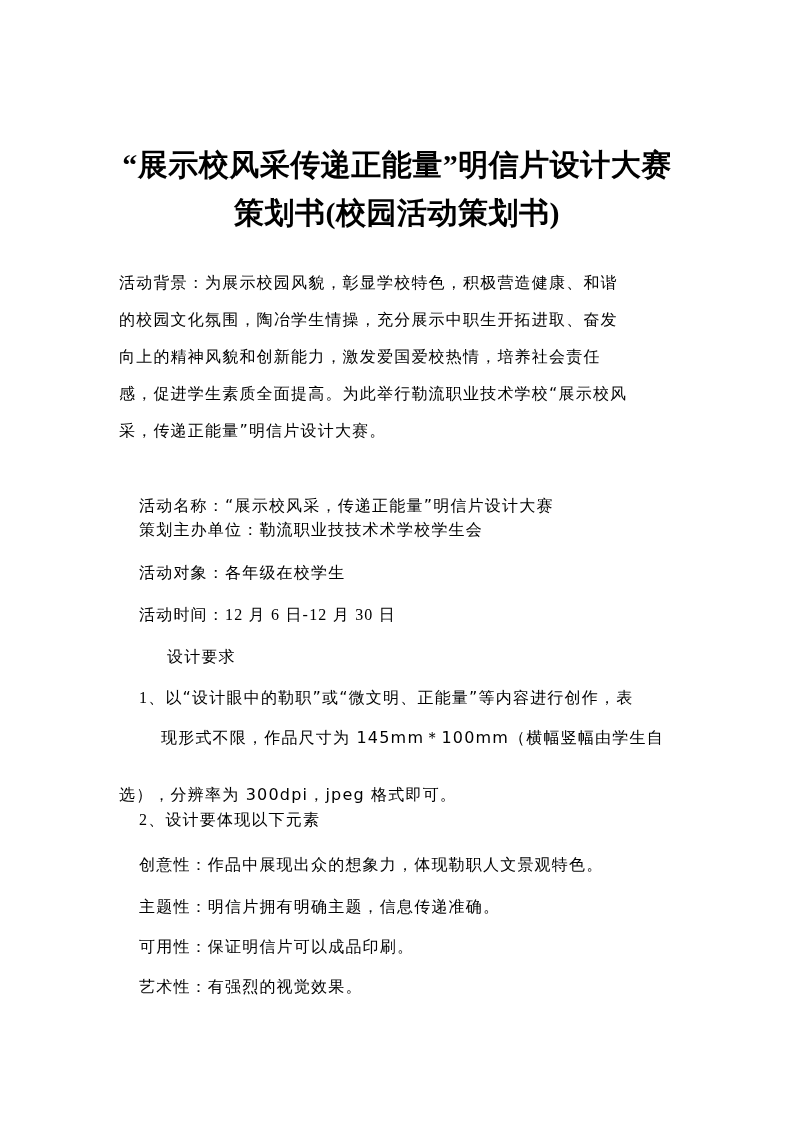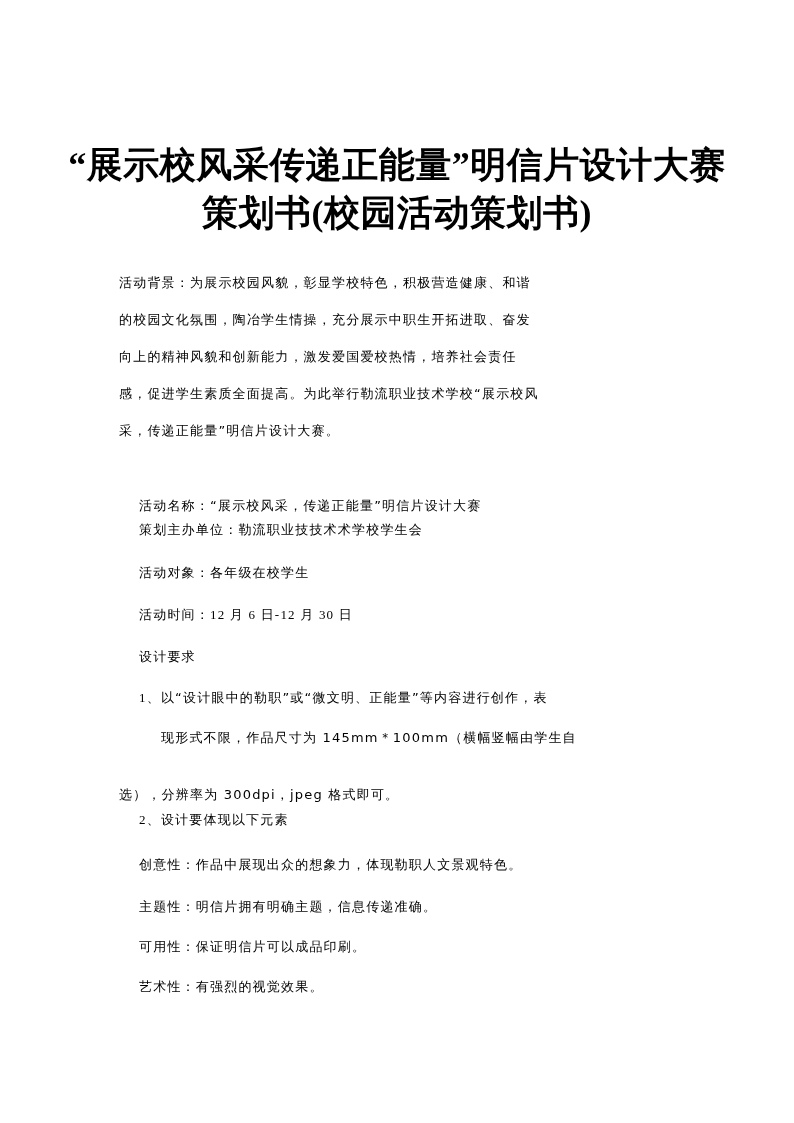--- a/index.html
+++ b/index.html
@@ -23,31 +23,31 @@
       height: 1123px;
       background: #ffffff;
     }
     .title {
       position: absolute;
       left: 0;
       width: 794px;
       text-align: center;
       font-family: "Liberation Serif", "DejaVu Serif", serif;
       font-weight: bold;
-      font-size: 36px;
+      font-size: 30px;
       line-height: 40px;
       letter-spacing: 0.5px;
     }
     .title-line1 { top: 145px; }
     .title-line2 { top: 193px; }
 
     .line {
       position: absolute;
       font-family: "DejaVu Sans", "Liberation Sans", sans-serif;
-      font-size: 13px;
+      font-size: 16px;
       line-height: 24px;
       white-space: nowrap;
       letter-spacing: 1.2px;
     }
     .l0 { left: 119px; }
     .l1 { left: 139px; }
     .num {
       font-family: "Liberation Serif", "DejaVu Serif", serif;
       font-weight: normal;
     }
@@ -69,21 +69,21 @@
   </div>
 
   <div class="line l1" style="top:478px;margin-top:16px;">活动名称：“展示校风采，传递正能量”明信片设计大赛</div>
   <div class="line l1" style="top:518px;">策划主办单位：勒流职业技技术术学校学生会</div>
   <div class="line l1" style="top:561px;">活动对象：各年级在校学生</div>
 
   <div class="line l1" style="top:603px;">
     <span>活动时间：</span><span class="num">12 月 6 日-12 月 30 日</span>
   </div>
 
-  <div class="line l1" style="top:645px;">设计要求</div>
+  <div class="line l1" style="top:645px;margin-left:28px;">设计要求</div>
 
   <div>
     <div class="line l1" style="top:686px;">
       <span class="num">1</span><span>、以“设计眼中的勒职”或“微文明、正能量”等内容进行创作，表</span>
     </div>
     <div class="line l0" style="top:726px;margin-left:42px;">现形式不限，作品尺寸为 145mm＊100mm（横幅竖幅由学生自</div>
     <div class="line l0" style="top:783px;">选），分辨率为 300dpi，jpeg 格式即可。</div>
   </div>
 
   <div class="line l1" style="top:786px;margin-top:22px;">

